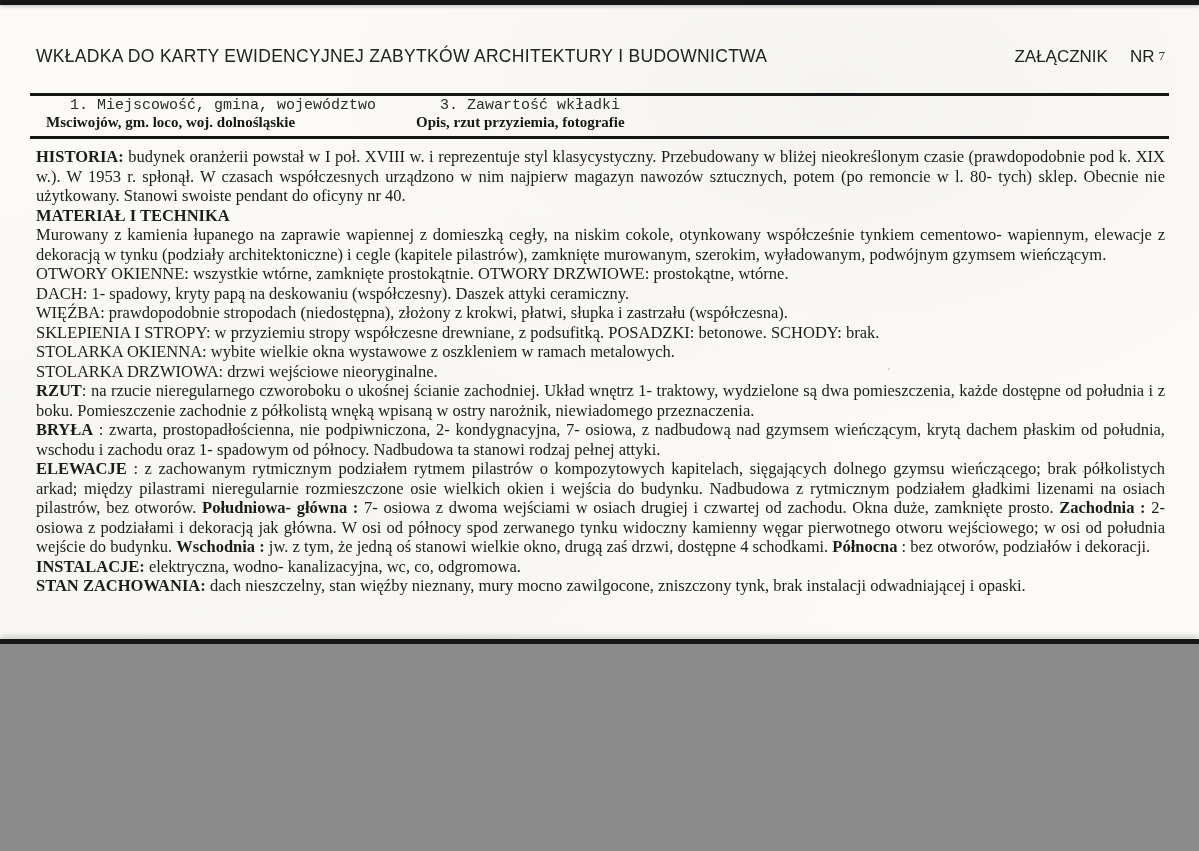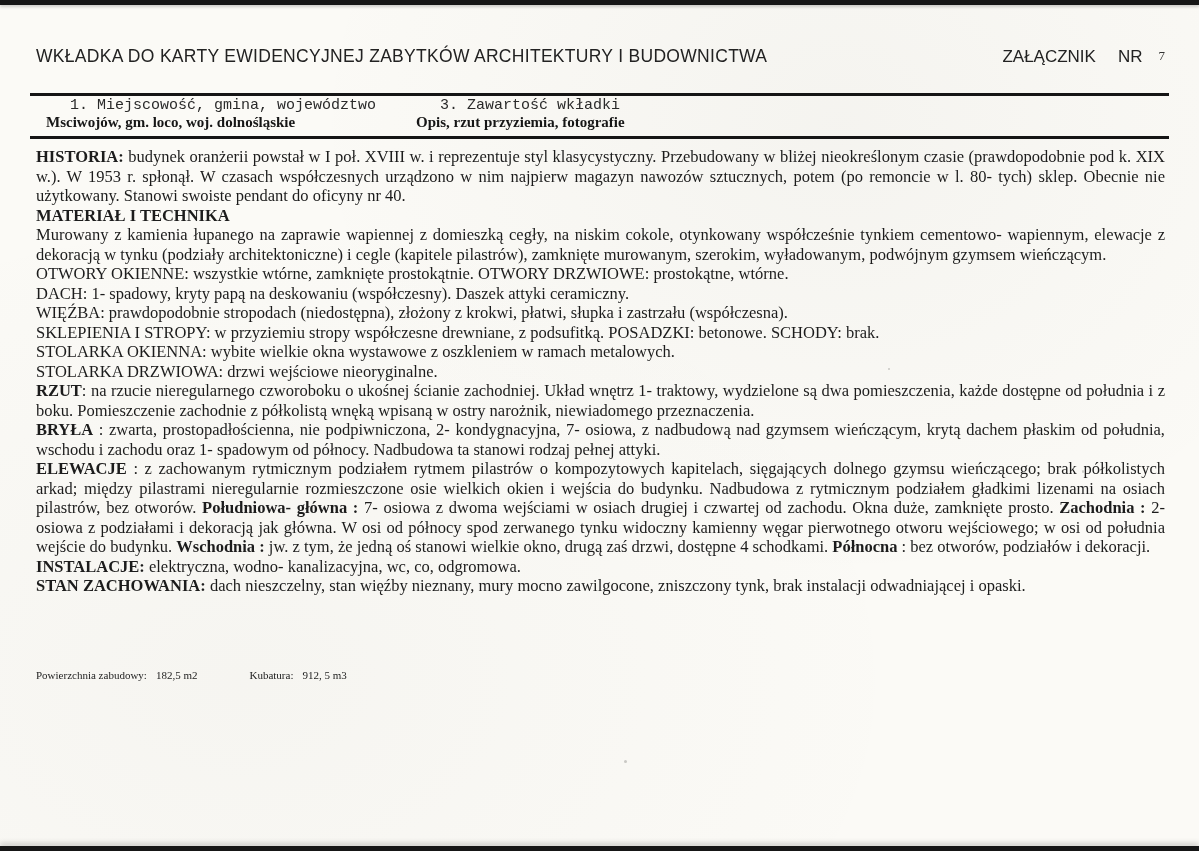--- a/index.html
+++ b/index.html
@@ -1,18 +1,18 @@
 <!DOCTYPE html>
 <html><head>
 <meta charset="utf-8">
 <style>
   html, body { margin:0; padding:0; background:#8a8a8a; }
   .page {
     position:relative;
-    width:1199px; height:851px;
+    width:1199px; height:644px;
     margin:0 auto;
     background:
       radial-gradient(ellipse at 70% 15%, rgba(90,90,80,0.04), transparent 45%),
       radial-gradient(ellipse at 20% 80%, rgba(90,90,80,0.03), transparent 50%),
       #fbfaf6;
     overflow:hidden;
     color:#1d1d1d;
     font-family:"Liberation Serif", serif;
   }
   .scan-edge { position:absolute; left:0; right:0; background:#161616; }
@@ -23,21 +23,21 @@
     position:absolute; top:46px; left:36px; right:34px;
     display:flex; justify-content:space-between; align-items:baseline;
     font-family:"Liberation Sans", sans-serif;
   }
   h1.doc-title {
     margin:0; font-size:17.5px; font-weight:400;
     letter-spacing:0.3px; color:#222;
   }
   .attachment { font-size:17px; color:#222; white-space:nowrap; }
   .attachment .att-word { margin-right:22px; }
-  .attachment .att-nr { margin-right:16px; }
+  .attachment .att-nr { margin-right:4px; }
   .attachment .att-num {
     font-family:"Liberation Serif", serif;
     font-size:13px; position:relative; top:-2px; color:#333;
   }
 
   .info-table {
     position:absolute; top:93px; left:30px; right:30px;
     border-top:3px solid #151515; border-bottom:3px solid #151515;
     display:flex; padding:3px 0 5px;
   }

